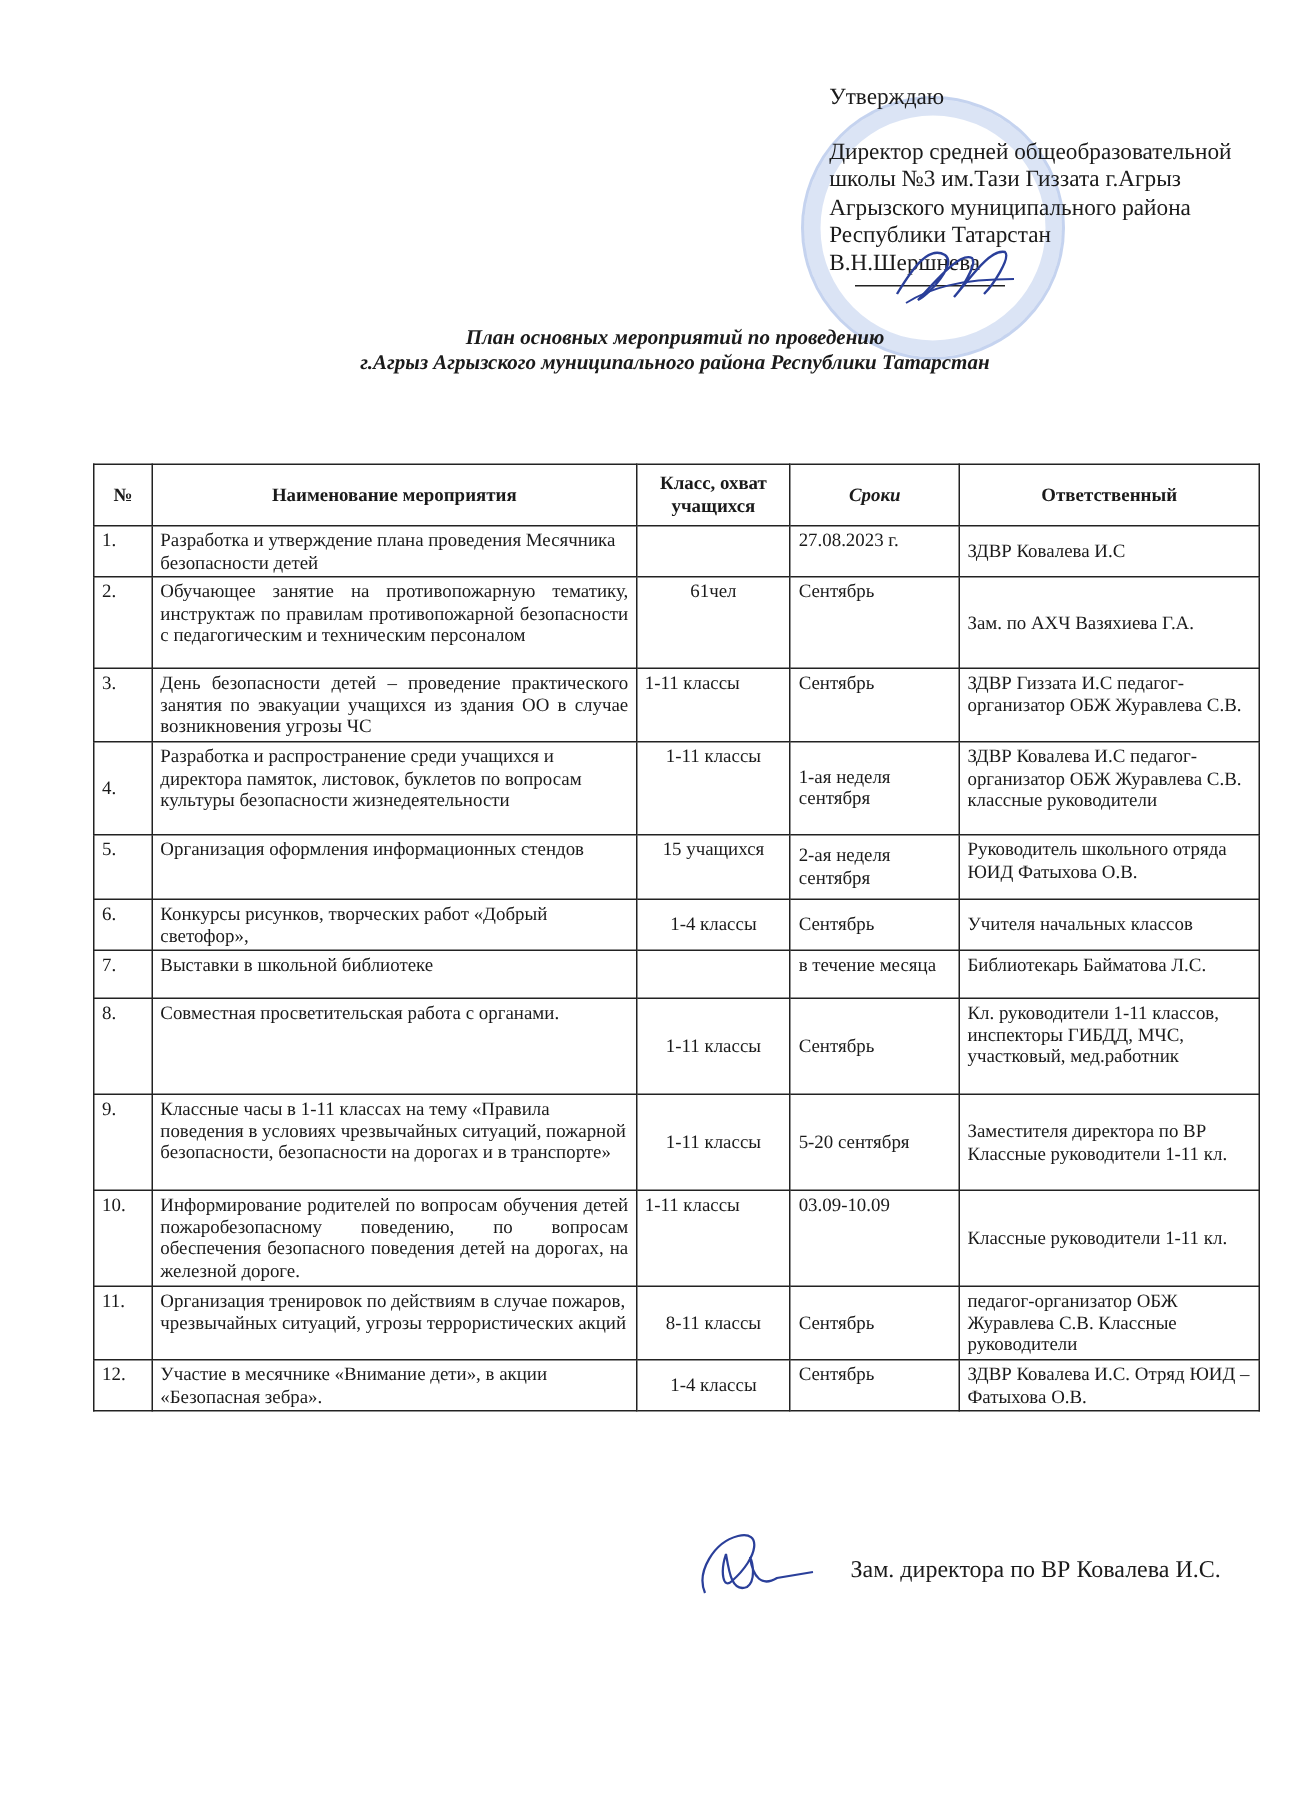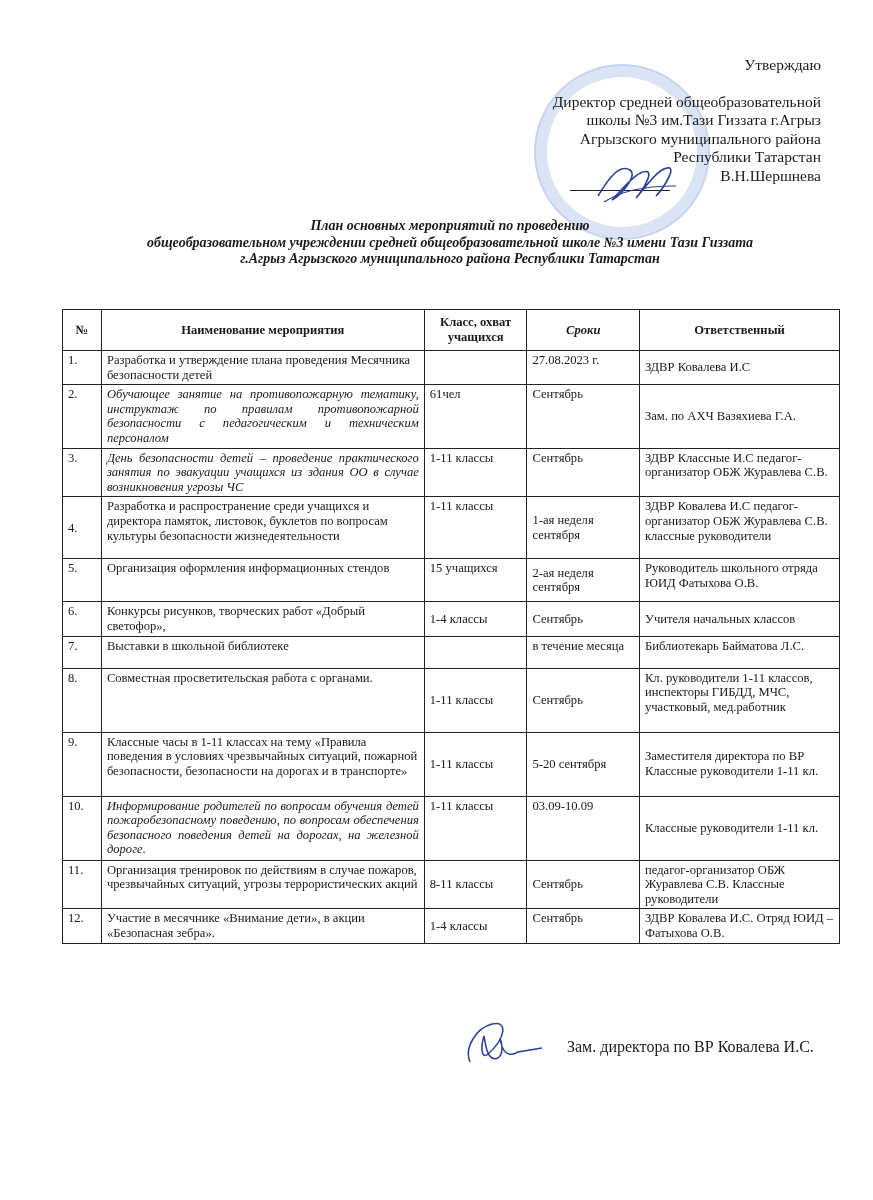--- a/index.html
+++ b/index.html
@@ -1,21 +1,21 @@
 <!DOCTYPE html>
 <html><head>
 <meta charset="utf-8">
 <style>
   html, body { margin: 0; padding: 0; }
   body {
     width: 873px; height: 1200px; background: #ffffff; position: relative; overflow: hidden;
     font-family: "Liberation Serif", "DejaVu Serif", serif; color: #1a1a1a;
   }
   .approve {
-    position: absolute; right: 52px; top: 56px; text-align: right;
+    position: absolute; right: 52px; top: 56px; text-align: left;
     font-size: 15.5px; line-height: 18.5px;
   }
   .approve .ut { margin-bottom: 18px; }
   .stamp {
     position: absolute; left: 534px; top: 64px; width: 172px; height: 172px;
     border-radius: 50%; border: 2px solid rgba(90,130,210,0.35);
     box-shadow: inset 0 0 0 9px rgba(255,255,255,0), inset 0 0 0 11px rgba(90,130,210,0.22);
     pointer-events: none;
   }
   .sig-line {
@@ -27,24 +27,24 @@
     font-style: italic; font-weight: bold; font-size: 14px; line-height: 16.5px;
   }
   table.plan {
     position: absolute; left: 62px; top: 309px; width: 778px;
     border-collapse: collapse; font-size: 12.6px; line-height: 14.6px;
   }
   table.plan td, table.plan th { border: 1px solid #222; padding: 2px 5px; vertical-align: top; }
   table.plan th { font-weight: bold; text-align: center; vertical-align: middle; font-size: 12.6px; }
   .c-num { width: 28px; }
   .c-name { width: 314px; }
-  .c-cls { width: 92px; text-align: left; }
+  .c-cls { width: 92px; text-align: center; }
   .c-date { width: 102px; font-style: italic; }
   .c-resp { width: 190px; }
-  .just { text-align: justify; font-style: italic; }
+  .just { text-align: justify; }
   .mid { vertical-align: middle !important; }
   .footer {
     position: absolute; left: 567px; top: 1038px; font-size: 16px;
   }
   .sig2 { position: absolute; left: 458px; top: 1018px; width: 90px; height: 50px; }
 </style>
 </head>
 <body>
 
 <div class="stamp"></div>
@@ -58,21 +58,20 @@
   <div>В.Н.Шершнева</div>
 </div>
 <div class="sig-line"></div>
 <svg class="sig1" viewBox="0 0 90 52">
   <path d="M8 40 C20 20, 30 8, 40 14 C48 20, 30 40, 22 44 C35 30, 50 12, 58 16 C62 20, 50 38, 46 42 C58 28, 70 10, 80 12 C84 16, 72 34, 66 40" fill="none" stroke="#2a3f9a" stroke-width="1.6"></path>
   <path d="M14 46 C30 36, 50 30, 86 30" fill="none" stroke="#2a3f9a" stroke-width="1.2"></path>
 </svg>
 
 <div class="title">
   <div>План основных  мероприятий по проведению</div>
-  <div>общеобразовательном учреждении средней общеобразовательной школе №3 имени  Тази Гиззата</div>
   <div>г.Агрыз Агрызского муниципального района Республики Татарстан</div>
 </div>
 
 <table class="plan">
   <thead>
     <tr style="height:41px">
       <th class="c-num">№</th>
       <th class="c-name">Наименование мероприятия</th>
       <th class="c-cls">Класс, охват учащихся</th>
       <th class="c-date">Сроки</th>
@@ -92,21 +91,21 @@
       <td class="just">Обучающее занятие на противопожарную тематику, инструктаж по правилам противопожарной безопасности с педагогическим и техническим персоналом</td>
       <td class="c-cls">61чел</td>
       <td>Сентябрь</td>
       <td class="mid">Зам. по АХЧ Вазяхиева Г.А.</td>
     </tr>
     <tr style="height:48px">
       <td>3.</td>
       <td class="just">День безопасности детей – проведение практического занятия по эвакуации учащихся из здания ОО в случае  возникновения угрозы ЧС</td>
       <td>1-11 классы</td>
       <td>Сентябрь</td>
-      <td>ЗДВР  Классные И.С педагог-организатор ОБЖ Журавлева С.В.</td>
+      <td>ЗДВР  Гиззата И.С педагог-организатор ОБЖ Журавлева С.В.</td>
     </tr>
     <tr style="height:62px">
       <td class="mid">4.</td>
       <td>Разработка и распространение среди учащихся и директора памяток, листовок, буклетов по вопросам культуры безопасности жизнедеятельности</td>
       <td class="c-cls">1-11 классы</td>
       <td class="mid">1-ая неделя сентября</td>
       <td>ЗДВР  Ковалева И.С педагог-организатор ОБЖ Журавлева С.В. классные руководители</td>
     </tr>
     <tr style="height:43px">
       <td>5.</td>

